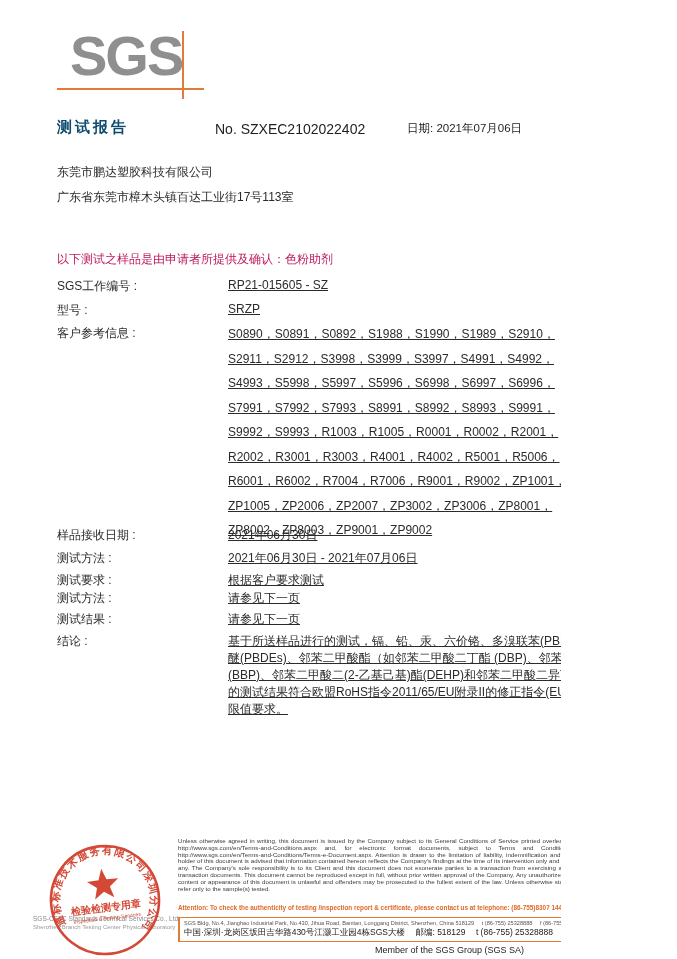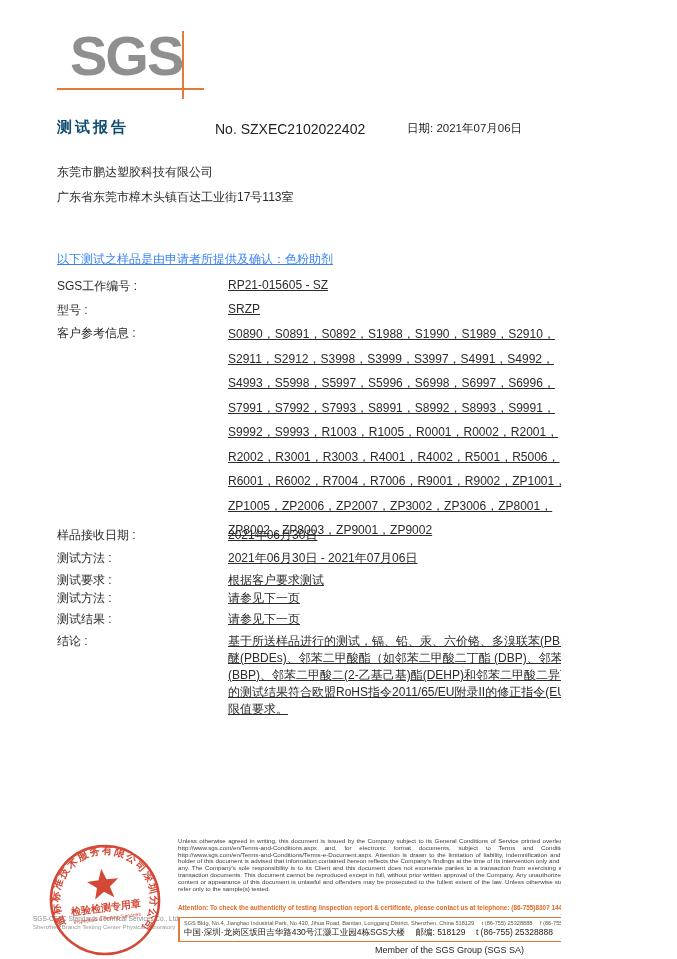--- a/index.html
+++ b/index.html
@@ -14,21 +14,21 @@
   .logo-vline { position:absolute; left:182px; top:31px; width:2px; height:68px; background:#e07b39; }
 
   
   .report-title { position:absolute; left:57px; top:118px; font-size:15px; font-weight:bold; letter-spacing:3px; color:#0c4a6e; }
   .report-no    { position:absolute; left:215px; top:121px; font-size:14px; color:#1e1e1e; }
   .report-date  { position:absolute; left:407px; top:121px; font-size:11.5px; color:#1e1e1e; }
   .report-pages { position:absolute; left:578px; top:121px; font-size:11.5px; color:#1e1e1e; }
 
   .applicant { position:absolute; left:57px; top:160px; font-size:12px; line-height:25px; color:#2b2b2b; }
 
-  .intro { position:absolute; left:57px; top:251px; font-size:12px; color:#3b82f6;text-decoration:underline; }
+  .intro { position:absolute; left:57px; top:251px; font-size:12px; color:#be185d; }
 
   
   .row { position:absolute; left:0; width:677px; font-size:12px; }
   .row .lbl { position:absolute; left:57px; top:0; }
   .row .val { position:absolute; left:228px; top:0; width:412px;text-decoration:underline; }
   .ref-lines div { line-height:24.5px; }
   .conclusion-text { line-height:17px; }
 
   
   .legal { position:absolute; left:178px; top:838px; width:494px; font-size:6.2px; line-height:6.8px;

